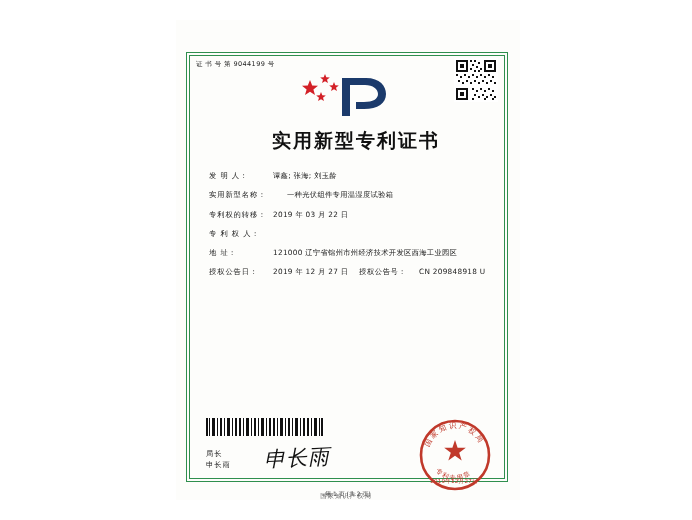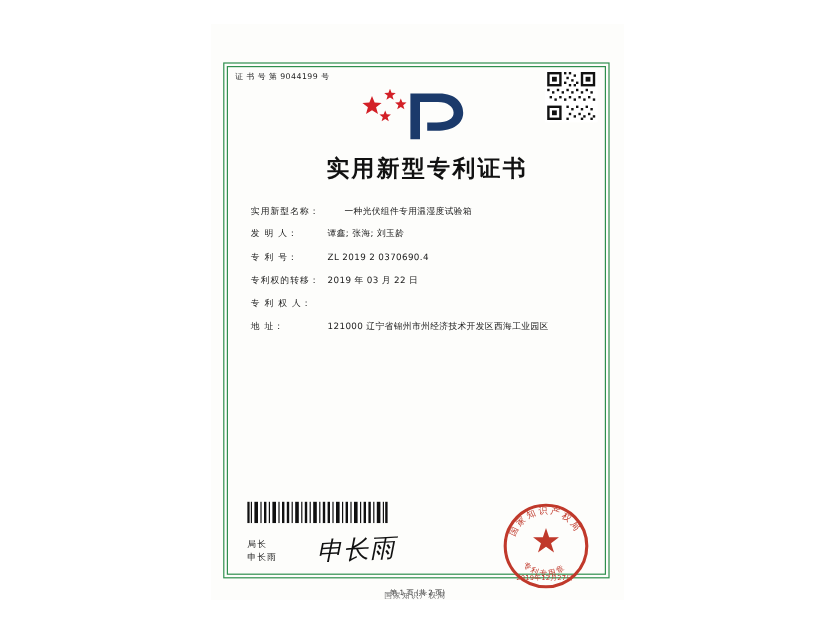--- a/index.html
+++ b/index.html
@@ -306,41 +306,47 @@
           <path d="M48 46 L48 8 L56 8 L56 46 Z"></path>
           <path d="M56 8 L72 8 C86 8 92 16 92 24 C92 33 84 39 70 39 L62 39 L62 32 L70 32 C79 32 84 29 84 24 C84 19 79 15 71 15 L56 15 Z"></path>
         </g>
       </svg>
     </div>
 
     <div class="title">实用新型专利证书</div>
 
     <div class="fields">
       <div class="frow">
+        <div class="flabel">发 明 人：</div>
+        <div class="fvalue">谭鑫; 张海; 刘玉龄</div>
+      </div>
+      <div class="frow">
         <div class="flabel" style="width:78px;flex:0 0 78px;">实用新型名称：</div>
         <div class="fvalue">一种光伏组件专用温湿度试验箱</div>
-      </div>
-      <div class="frow">
-        <div class="flabel">发 明 人：</div>
-        <div class="fvalue">谭鑫; 张海; 刘玉龄</div>
-      </div>
-      <div class="frow">
-        <div class="flabel">专 利 号：</div>
-        <div class="fvalue">ZL 2019 2 0370690.4</div>
       </div>
       <div class="frow">
         <div class="flabel">专利权的转移：</div>
         <div class="fvalue">2019 年 03 月 22 日</div>
       </div>
       <div class="frow">
         <div class="flabel">专 利 权 人：</div>
       </div>
       <div class="frow">
         <div class="flabel">地      址：</div>
         <div class="fvalue">121000 辽宁省锦州市州经济技术开发区西海工业园区</div>
+      </div>
+      <div class="frow-2col">
+        <div class="seg left">
+          <div class="lbl">授权公告日：</div>
+          <div class="val">2019 年 12 月 27 日</div>
+        </div>
+        <div class="seg">
+          <div class="lbl2">授权公告号：</div>
+          <div class="val">CN 209848918 U</div>
+        </div>
       </div>
     </div>
 
 
     <div class="barcode">
       <svg width="118" height="18" viewBox="0 0 118 18" aria-hidden="true">
         <rect width="118" height="18" fill="#fff"></rect>
         <g fill="#111">
           <rect x="0" y="0" width="2" height="18"></rect>
             <rect x="3" y="0" width="1" height="18"></rect>

